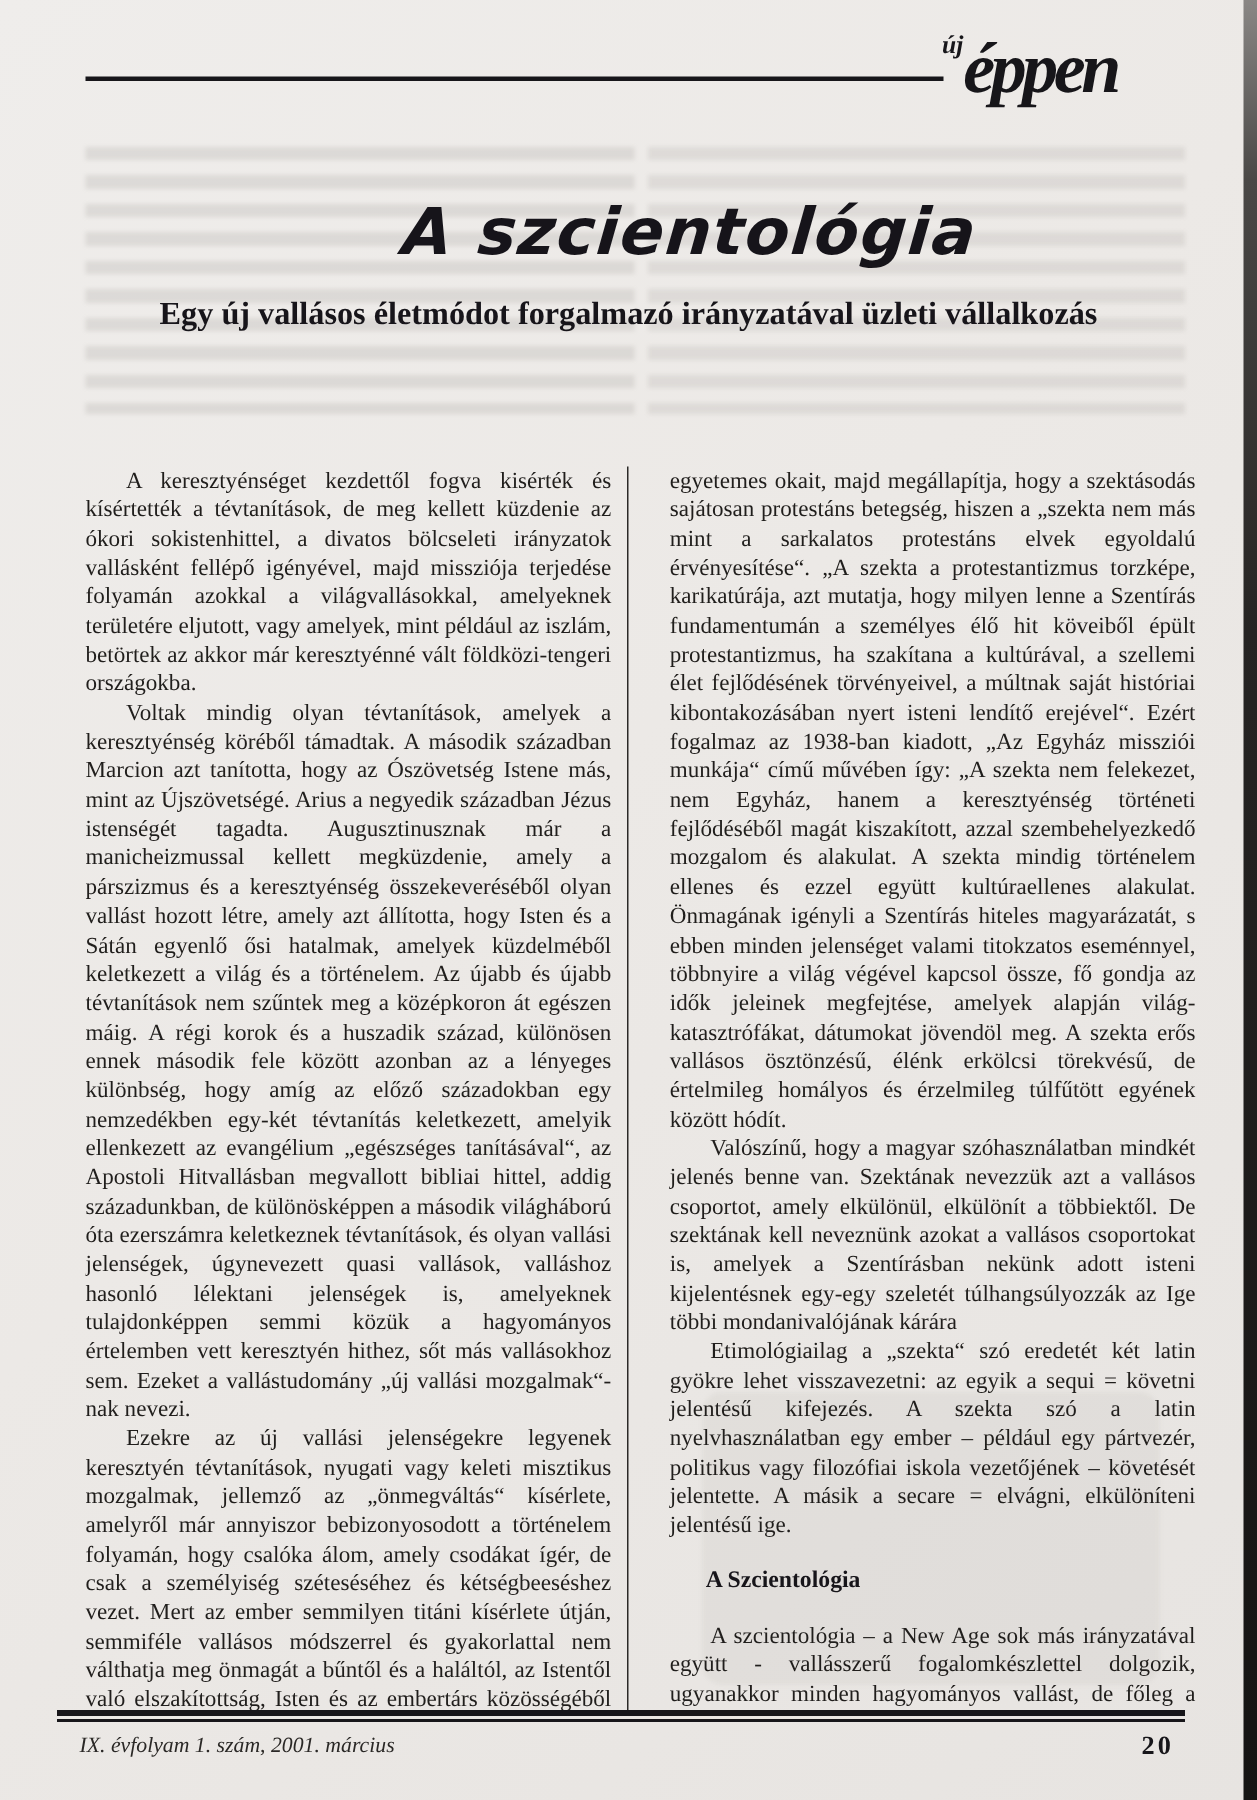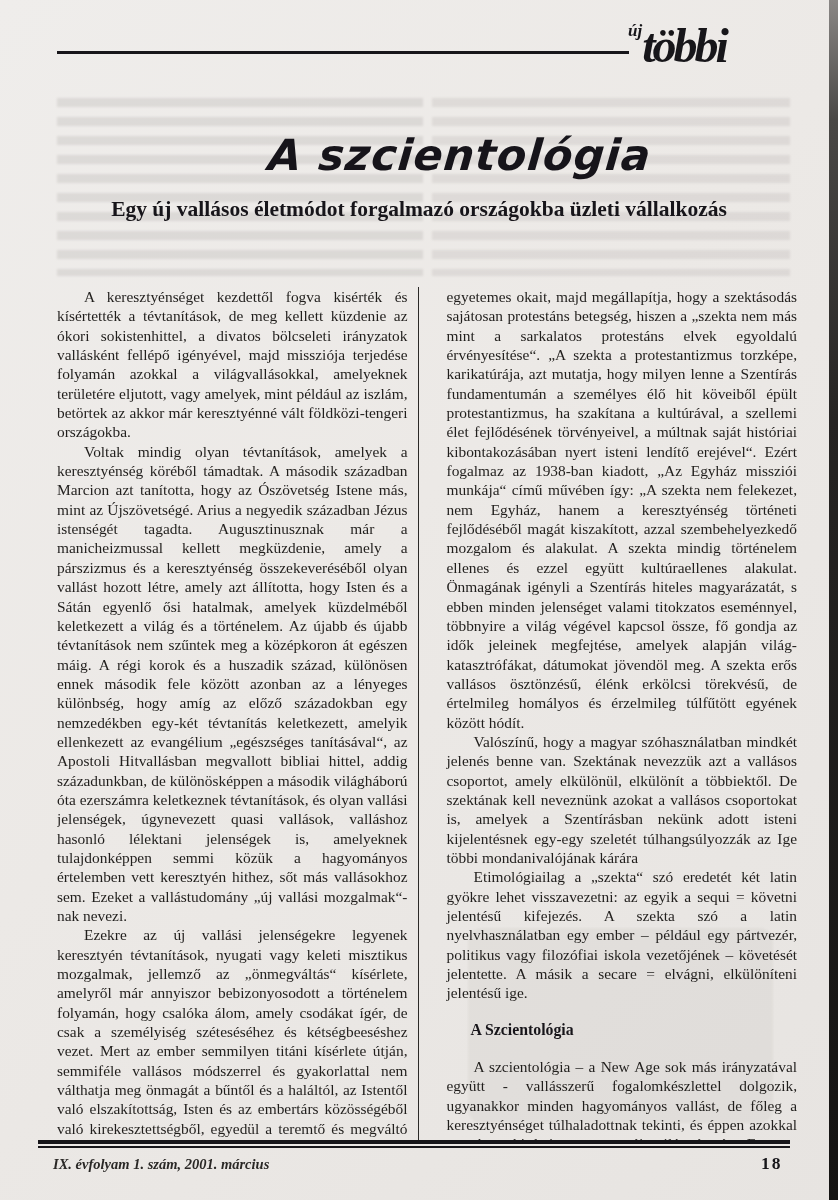--- a/index.html
+++ b/index.html
@@ -28,67 +28,67 @@
   .logo-name{font-size:48px;letter-spacing:-3px;}
   
   .title{position:absolute;left:130px;top:130px;width:660px;margin:0;text-align:center;
     font-family:"DejaVu Sans",sans-serif;font-style:italic;font-weight:700;
     font-size:43px;letter-spacing:1px;transform:skewX(-5deg);color:#16141a;}
   .subtitle{position:absolute;left:20px;top:197px;width:798px;margin:0;text-align:center;
     font-size:21.5px;font-weight:bold;color:#17151a;}
   
   .columns{position:absolute;left:57px;top:287px;width:740px;height:854px;
     display:flex;overflow:hidden;}
-  .col{width:364px;text-align:justify;font-size:15.4px;line-height:19.35px;color:#201e1c;}
+  .col{width:364px;text-align:justify;font-size:15.4px;line-height:19.35px;color:#201e1c;margin-top:24px;}
   .col-left{padding-right:10px;}
   .col-right{border-left:1.5px solid #2b2927;padding-left:28px;}
   .col p{margin:0;}
   .indent{text-indent:27px;}
   .section-heading{margin:17px 0 18px 0;padding-left:24px;font-size:15.8px;
     font-weight:bold;text-align:left;color:#17151a;}
   
   .foot-rule{position:absolute;left:38px;top:1140px;width:752px;height:2px;
     border-top:4px solid #17161a;border-bottom:2px solid #17161a;box-sizing:content-box;}
-  .issue{position:absolute;left:53px;top:1156px;font-style:italic;font-size:14.5px;color:#2a2826;font-weight:bold;}
+  .issue{position:absolute;left:53px;top:1156px;font-style:italic;font-size:14.5px;color:#2a2826;}
   .pagenum{position:absolute;left:761px;top:1153px;font-weight:bold;font-size:17.5px;
     letter-spacing:2px;color:#17161a;}
 </style>
 </head>
 <body>
 
 <div class="page">
 
   <div class="edge-strip"></div>
   <div class="ghost ghost-left"></div>
   <div class="ghost ghost-right"></div>
   <div class="ghost ghost-box"></div>
 
   <header>
     <div class="masthead-rule"></div>
-    <div class="logo"><span class="logo-prefix">új</span><span class="logo-name">többi</span></div>
+    <div class="logo"><span class="logo-prefix">új</span><span class="logo-name">éppen</span></div>
   </header>
 
   <h1 class="title">A szcientológia</h1>
-  <h2 class="subtitle">Egy új vallásos életmódot forgalmazó országokba üzleti vállalkozás</h2>
+  <h2 class="subtitle">Egy új vallásos életmódot forgalmazó irányzatával üzleti vállalkozás</h2>
 
   <main class="columns">
     <section class="col col-left">
       <p class="indent">A keresztyénséget kezdettől fogva kisérték és kísértették a tévtanítások, de meg kellett küzdenie az ókori sokistenhittel, a divatos bölcseleti irányzatok vallásként fellépő igényével, majd missziója terjedése folyamán azokkal a világvallásokkal, amelyeknek területére eljutott, vagy amelyek, mint például az iszlám, betörtek az akkor már keresztyénné vált földközi-tengeri országokba.</p>
       <p class="indent">Voltak mindig olyan tévtanítások, amelyek a keresztyénség köréből támadtak. A második században Marcion azt tanította, hogy az Ószövetség Istene más, mint az Újszövetségé. Arius a negyedik században Jézus istenségét tagadta. Augusztinusznak már a manicheizmussal kellett megküzdenie, amely a párszizmus és a keresztyénség összekeveréséből olyan vallást hozott létre, amely azt állította, hogy Isten és a Sátán egyenlő ősi hatalmak, amelyek küzdelméből keletkezett a világ és a történelem. Az újabb és újabb tévtanítások nem szűntek meg a középkoron át egészen máig. A régi korok és a huszadik század, különösen ennek második fele között azonban az a lényeges különbség, hogy amíg az előző századokban egy nemzedékben egy-két tévtanítás keletkezett, amelyik ellenkezett az evangélium „egészséges tanításával“, az Apostoli Hitvallásban megvallott bibliai hittel, addig századunkban, de különösképpen a második világháború óta ezerszámra keletkeznek tévtanítások, és olyan vallási jelenségek, úgynevezett quasi vallások, valláshoz hasonló lélektani jelenségek is, amelyeknek tulajdonképpen semmi közük a hagyományos értelemben vett keresztyén hithez, sőt más vallásokhoz sem. Ezeket a vallástudomány „új vallási mozgalmak“-nak nevezi.</p>
       <p class="indent">Ezekre az új vallási jelenségekre legyenek keresztyén tévtanítások, nyugati vagy keleti misztikus mozgalmak, jellemző az „önmegváltás“ kísérlete, amelyről már annyiszor bebizonyosodott a történelem folyamán, hogy csalóka álom, amely csodákat ígér, de csak a személyiség széteséséhez és kétségbeeséshez vezet. Mert az ember semmilyen titáni kísérlete útján, semmiféle vallásos módszerrel és gyakorlattal nem válthatja meg önmagát a bűntől és a haláltól, az Istentől való elszakítottság, Isten és az embertárs közösségéből való kirekesztettségből, egyedül a teremtő és megváltó Isten szabadító tette, Jézus Krisztus bűntörlő halála, új életet és örök életet adó feltámadása által.</p>
 
     </section>
     <section class="col col-right">
       <p>egyetemes okait, majd megállapítja, hogy a szektásodás sajátosan protestáns betegség, hiszen a „szekta nem más mint a sarkalatos protestáns elvek egyoldalú érvényesítése“. „A szekta a protestantizmus torzképe, karikatúrája, azt mutatja, hogy milyen lenne a Szentírás fundamentumán a személyes élő hit köveiből épült protestantizmus, ha szakítana a kultúrával, a szellemi élet fejlődésének törvényeivel, a múltnak saját históriai kibontakozásában nyert isteni lendítő erejével“. Ezért fogalmaz az 1938-ban kiadott, „Az Egyház missziói munkája“ című művében így: „A szekta nem felekezet, nem Egyház, hanem a keresztyénség történeti fejlődéséből magát kiszakított, azzal szembehelyezkedő mozgalom és alakulat. A szekta mindig történelem ellenes és ezzel együtt kultúraellenes alakulat. Önmagának igényli a Szentírás hiteles magyarázatát, s ebben minden jelenséget valami titokzatos eseménnyel, többnyire a világ végével kapcsol össze, fő gondja az idők jeleinek megfejtése, amelyek alapján világ-katasztrófákat, dátumokat jövendöl meg. A szekta erős vallásos ösztönzésű, élénk erkölcsi törekvésű, de értelmileg homályos és érzelmileg túlfűtött egyének között hódít.</p>
       <p class="indent">Valószínű, hogy a magyar szóhasználatban mindkét jelenés benne van. Szektának nevezzük azt a vallásos csoportot, amely elkülönül, elkülönít a többiektől. De szektának kell neveznünk azokat a vallásos csoportokat is, amelyek a Szentírásban nekünk adott isteni kijelentésnek egy-egy szeletét túlhangsúlyozzák az Ige többi mondanivalójának kárára</p>
       <p class="indent">Etimológiailag a „szekta“ szó eredetét két latin gyökre lehet visszavezetni: az egyik a sequi = követni jelentésű kifejezés. A szekta szó a latin nyelvhasználatban egy ember – például egy pártvezér, politikus vagy filozófiai iskola vezetőjének – követését jelentette. A másik a secare = elvágni, elkülöníteni jelentésű ige.</p>
       <h3 class="section-heading">A Szcientológia</h3>
       <p class="indent">A szcientológia – a New Age sok más irányzatával együtt - vallásszerű fogalomkészlettel dolgozik, ugyanakkor minden hagyományos vallást, de főleg a keresztyénséget túlhaladottnak tekinti, és éppen azokkal szemben hirdeti a maga új világnézetét. Ezen a „kontrajellegen“ kívül szektás vonás az is, hogy rendkívül zárt közösséget hoz létre, amely minden információt elzár „kifelé“. Szektás jelleg a vezetőkkel szemben megkövetelt és tanúsított szolgai engedelmesség is.</p>
     </section>
   </main>
 
   <div class="foot-rule"></div>
   <footer>
     <span class="issue">IX. évfolyam 1. szám, 2001. március</span>
-    <span class="pagenum">18</span>
+    <span class="pagenum">20</span>
   </footer>
 
 </div>
 
 </body></html>

